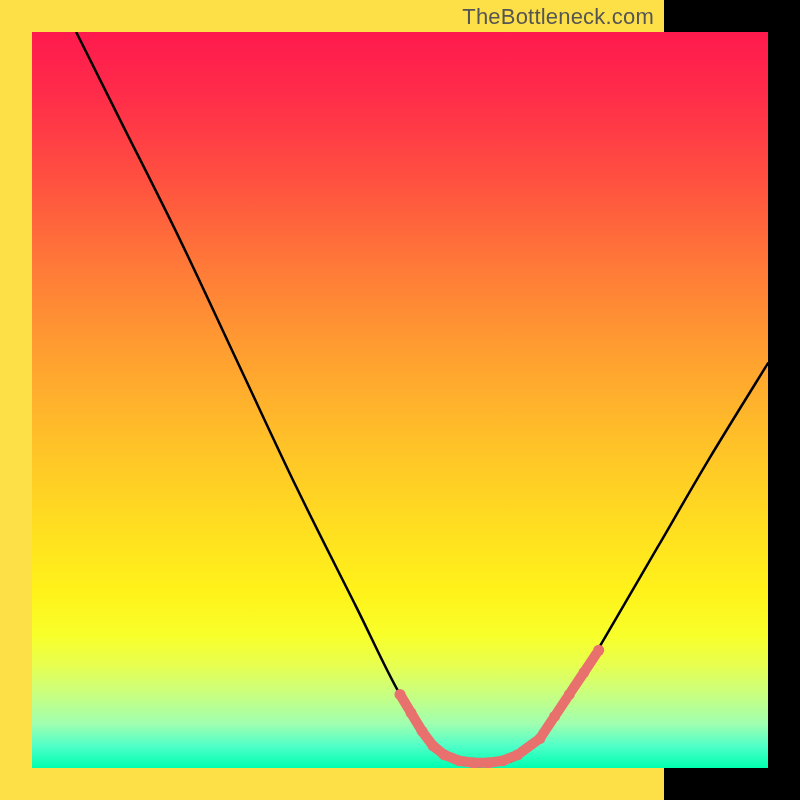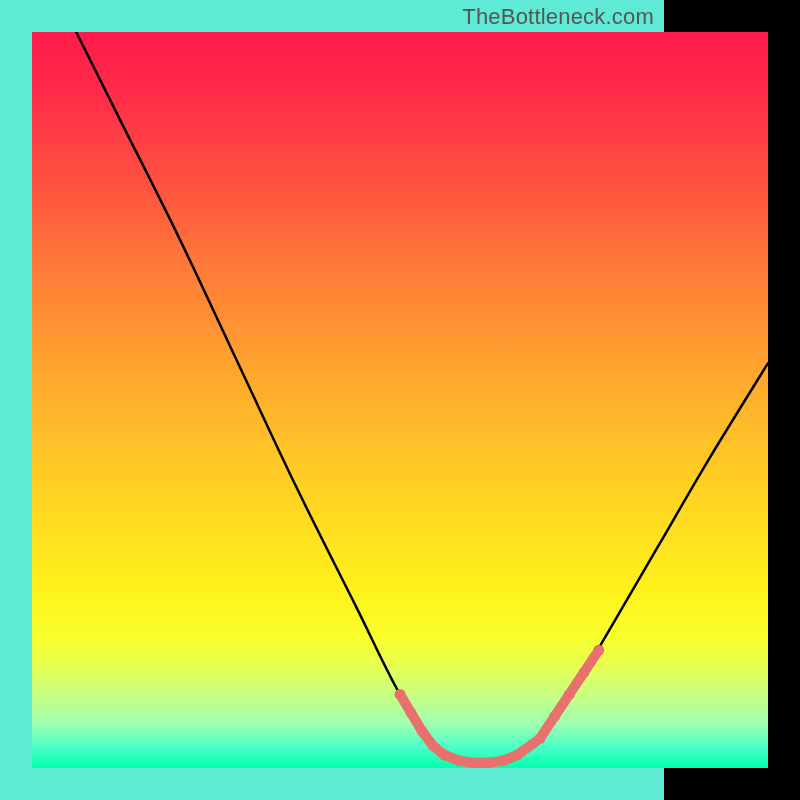--- a/index.html
+++ b/index.html
@@ -1,21 +1,21 @@
 <!DOCTYPE html>
 <html><head>
 <meta charset="utf-8">
 <style>
   * { margin: 0; padding: 0; box-sizing: border-box; }
   html, body { width: 800px; height: 800px; overflow: hidden; background: #000; }
   .container {
     width: 664px;
     height: 800px;
     position: relative;
-    background: #5eead4;
+    background: #fde047;
   }
   .watermark {
     position: absolute;
     top: 4px;
     right: 10px;
     font-family: Arial, Helvetica, sans-serif;
     font-size: 22px;
     font-weight: 500;
     color: #555555;
     z-index: 10;

